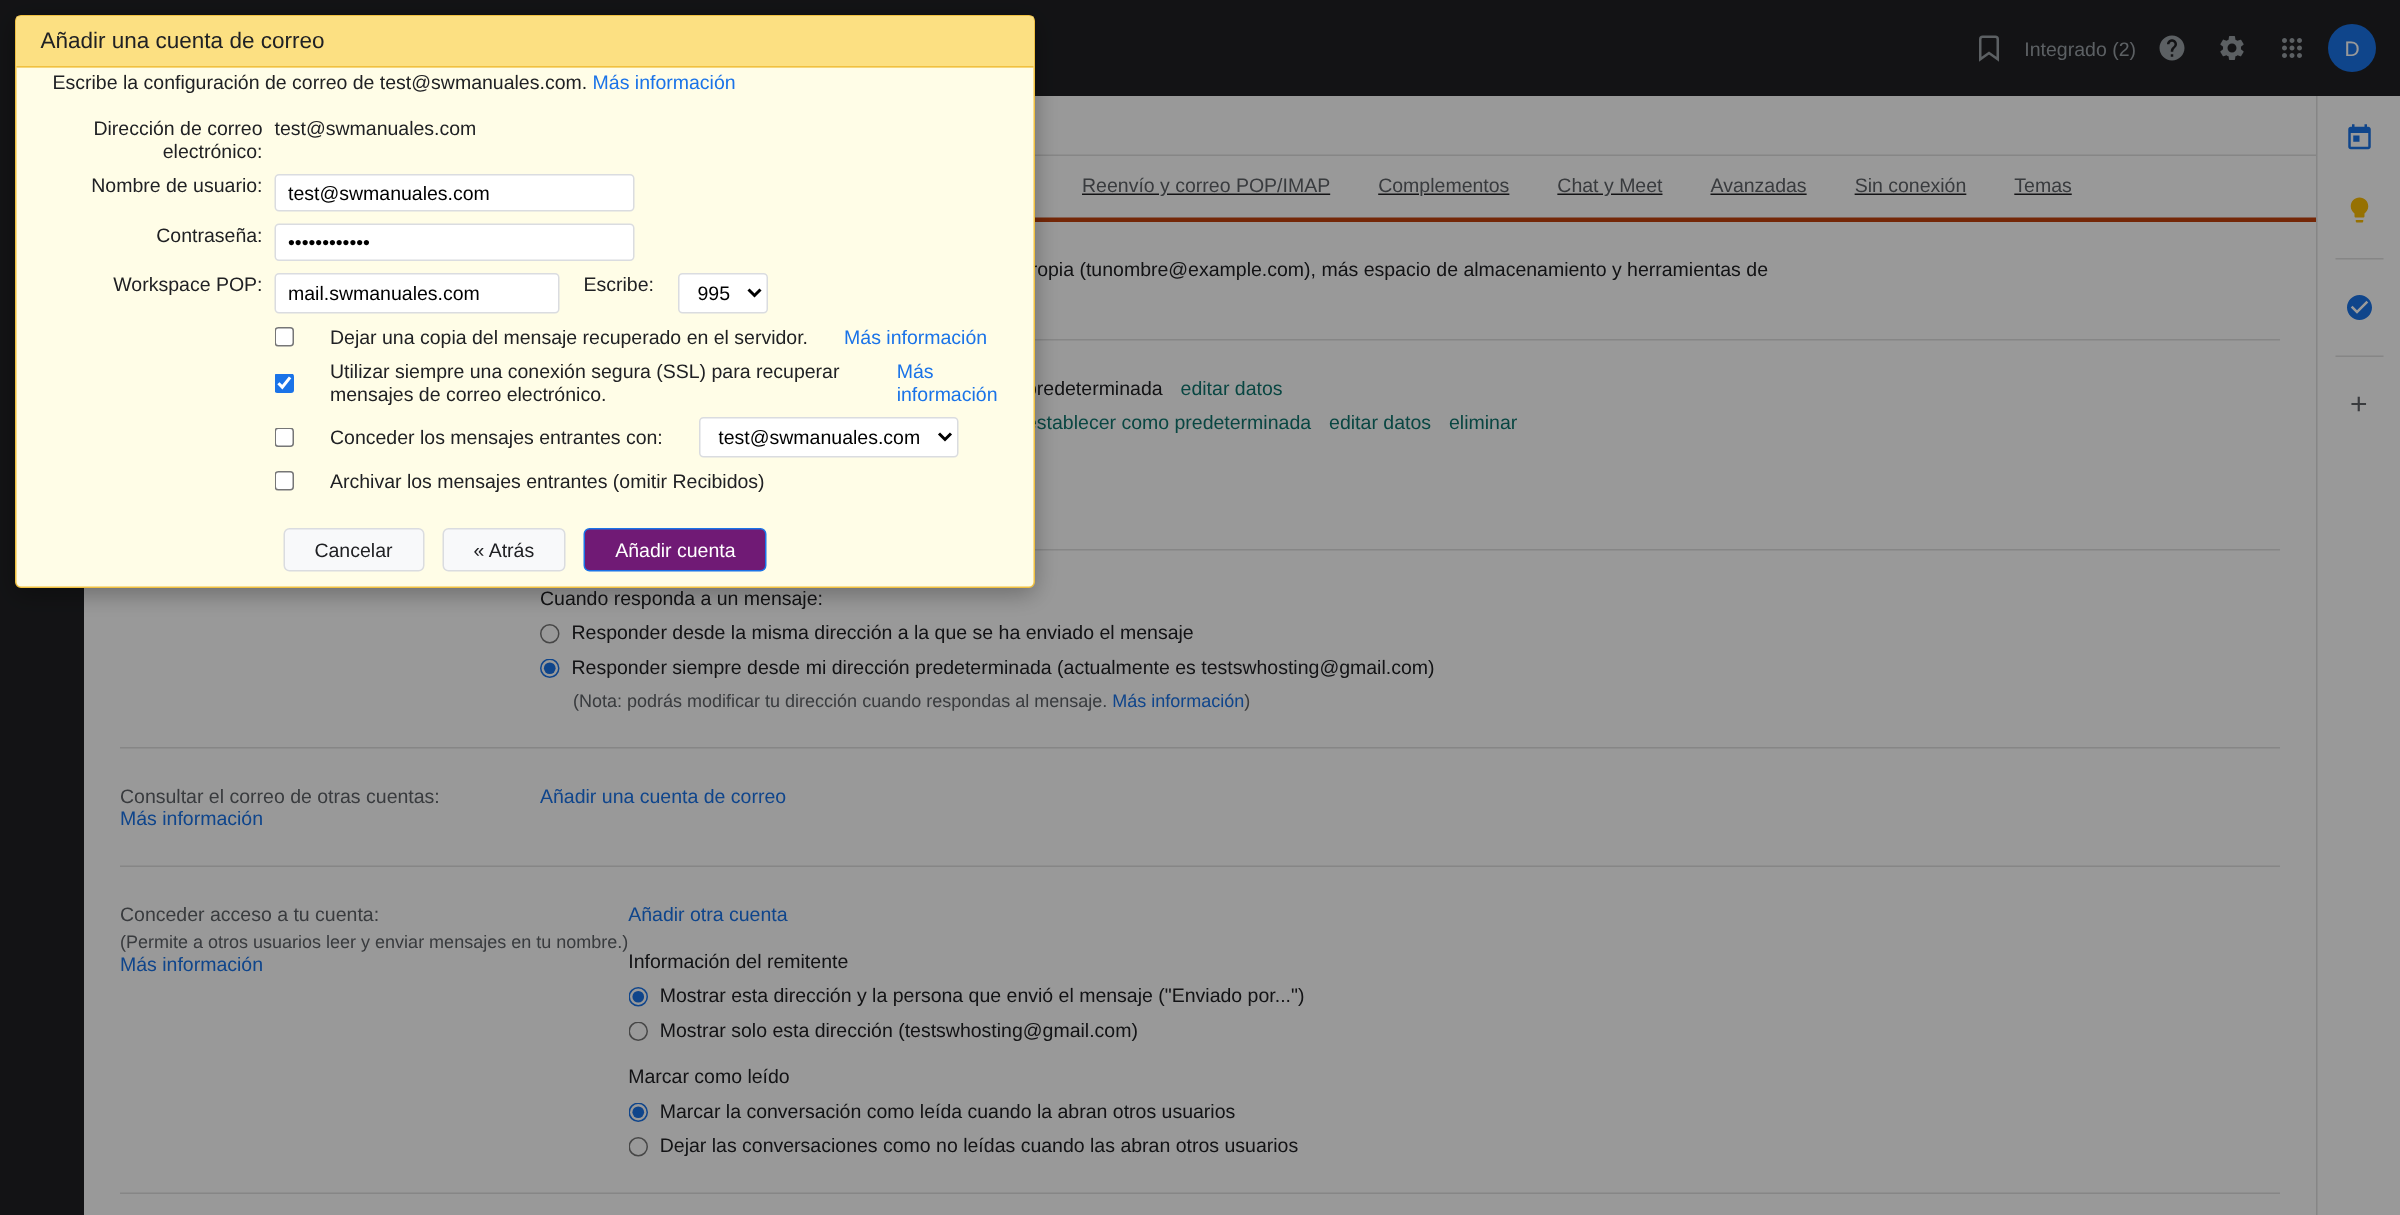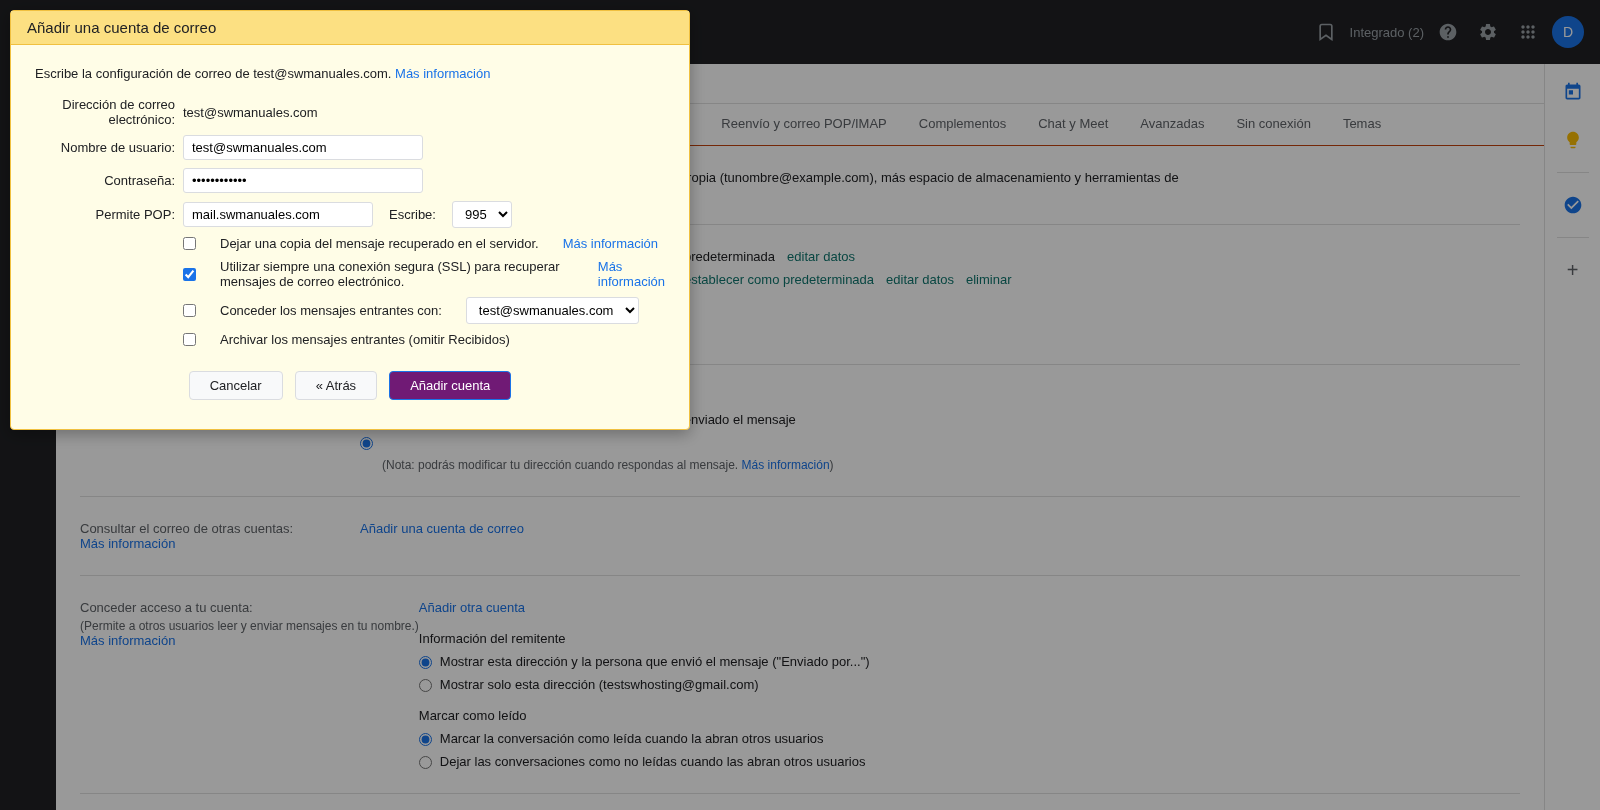--- a/index.html
+++ b/index.html
@@ -67,24 +67,25 @@
       background: white;
       position: sticky;
       top: 0;
       z-index: 10;
     }
     .settings-icon { color: #5f6368; margin-right: 8px; }
 
     
     .settings-tabs {
       display: flex;
-      border-bottom: 1px solid #c2410c;
+      border-bottom: 3px solid #c2410c;
       padding: 0 16px;
       background: white;
       overflow-x: auto;
+      text-decoration: underline;
     }
     .settings-tab {
       padding: 12px 16px;
       cursor: pointer;
       white-space: nowrap;
       font-size: 13px;
       color: #5f6368;
       border-bottom: 2px solid transparent;
       text-decoration: none;
     }
@@ -178,31 +179,30 @@
       box-shadow: 0 4px 16px rgba(0,0,0,0.3);
     }
     .modal-title-bar {
       background: #fce082;
       border-bottom: 1px solid #f0c040;
       padding: 8px 16px;
       font-size: 15px;
       font-weight: 500;
       color: #202124;
     }
-    .modal-body { padding: 21px 24px; }
+    .modal-body { padding: 2px 24px; }
     .modal-subtitle {
       font-size: 13px;
       color: #202124;
       margin-bottom: 16px;
     }
     .modal-subtitle a { color: #1a73e8; cursor: pointer; text-decoration: none; }
 
     .modal-form-row {
       display: flex;
-      align-items: center;
       margin-bottom: 8px;
       gap: 8px;
     }
     .modal-form-label {
       width: 140px;
       text-align: right;
       font-size: 13px;
       color: #202124;
     }
     .modal-form-value {
@@ -372,20 +372,21 @@
         <div class="settings-label-col"></div>
         <div class="settings-value-col">
           <div style="font-weight:500; margin-bottom:8px;">Cuando responda a un mensaje:</div>
           <div class="radio-group">
             <label class="radio-item">
               <input type="radio" name="reply" style="">
               <span>Responder desde la misma dirección a la que se ha enviado el mensaje</span>
             </label>
             <label class="radio-item">
               <input type="radio" name="reply" checked="" style="">
+              <span>Responder siempre desde mi dirección predeterminada (actualmente es testswhosting@gmail.com)</span>
             </label>
             <div style="padding-left:22px; font-size:12px; color:#5f6368;">
               <span>(Nota: podrás modificar tu dirección cuando respondas al mensaje.</span>
               <a class="settings-link">Más información</a>)
             </div>
           </div>
         </div>
       </div>
 
       <div class="settings-section">
@@ -483,21 +484,21 @@
         <span class="modal-form-label">Nombre de usuario:</span>
         <input type="text" class="modal-input" value="test@swmanuales.com" style="">
       </div>
 
       <div class="modal-form-row">
         <span class="modal-form-label">Contraseña:</span>
         <input type="password" class="modal-input" value="············" style="">
       </div>
 
       <div class="modal-form-row">
-        <span class="modal-form-label">Permite POP:</span>
+        <span class="modal-form-label">Workspace POP:</span>
         <input type="text" class="modal-input" style="width: 190px;" value="mail.swmanuales.com">
         <span style="margin:0 8px;">Escribe:</span>
         <select class="modal-select">
           <option value="995">995</option>
           <option value="110">110</option>
           <option value="993">993</option>
         </select>
       </div>
 
       <div class="modal-checkbox-row">

